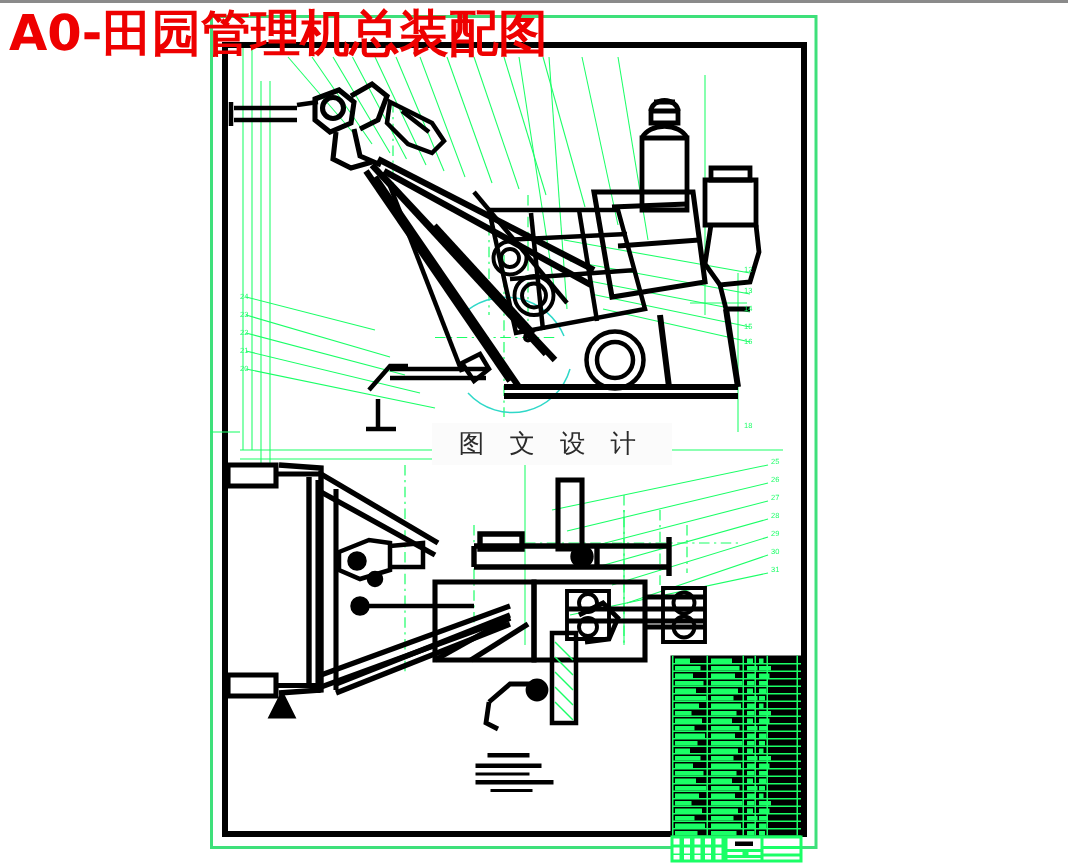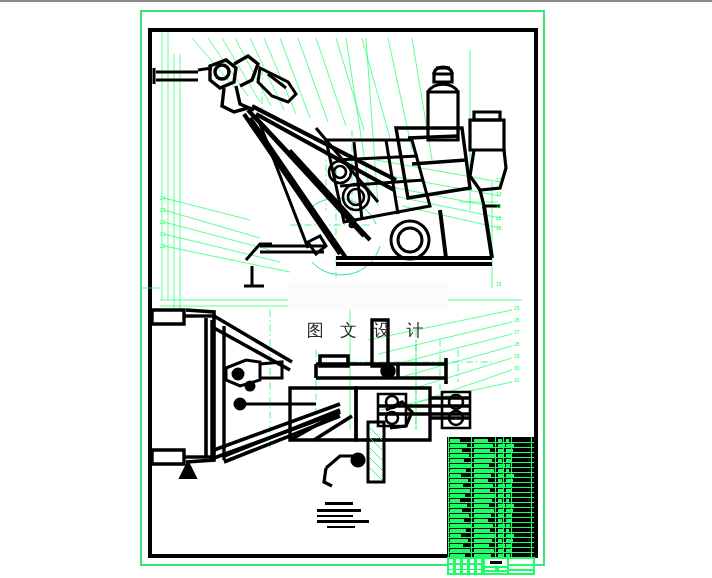--- a/index.html
+++ b/index.html
@@ -32,23 +32,23 @@
 
   
   #watermark{
     position:absolute;left:148px;top:272px;
     width:160px;height:28px;background:#fbfbfb;
     z-index:25;
   }
   #watermark span{
     position:absolute;left:0;top:0;width:160px;
     text-align:center;
-    font-family:Liberation Serif, serif;
+    font-family:Liberation Sans, sans-serif;
     font-size:17px;line-height:28px;color:#2b2b2b;
-    letter-spacing:6px;white-space:nowrap;margin-top:35px;
+    letter-spacing:6px;white-space:nowrap;
   }
 
   
   #bom{position:absolute;left:307px;top:427px;width:88px;height:120px;
     background:#000;z-index:30;padding:1px;box-sizing:border-box;}
   .bomrow{position:relative;height:5px;width:100%;}
   .bomcell{position:absolute;top:1px;height:3px;background:#1aff66;}
   .bomline{position:absolute;left:0;top:4px;width:100%;height:1px;background:#1aff66;}
   .bomvline{position:absolute;top:0;width:1px;height:100%;background:#1aff66;}
 
@@ -66,20 +66,21 @@
   .glab{position:absolute;color:#1aff66;font-size:5px;line-height:5px;
     font-family:"Liberation Sans",sans-serif;z-index:28;white-space:nowrap;}
 </style>
 </head>
 <body>
 
 <div id="stage">
 
   <div id="topbar"></div>
 
+  <div id="title">A0-田园管理机总装配图</div>
 
   <div id="sheet">
 
     <div id="greenborder"></div>
     <div id="blackframe"></div>
 
     <div id="svgwrap">
       <svg width="405" height="556" viewBox="0 0 405 556" xmlns="http://www.w3.org/2000/svg">
         <g stroke="#1aff66" stroke-width="0.7" fill="none">
 

